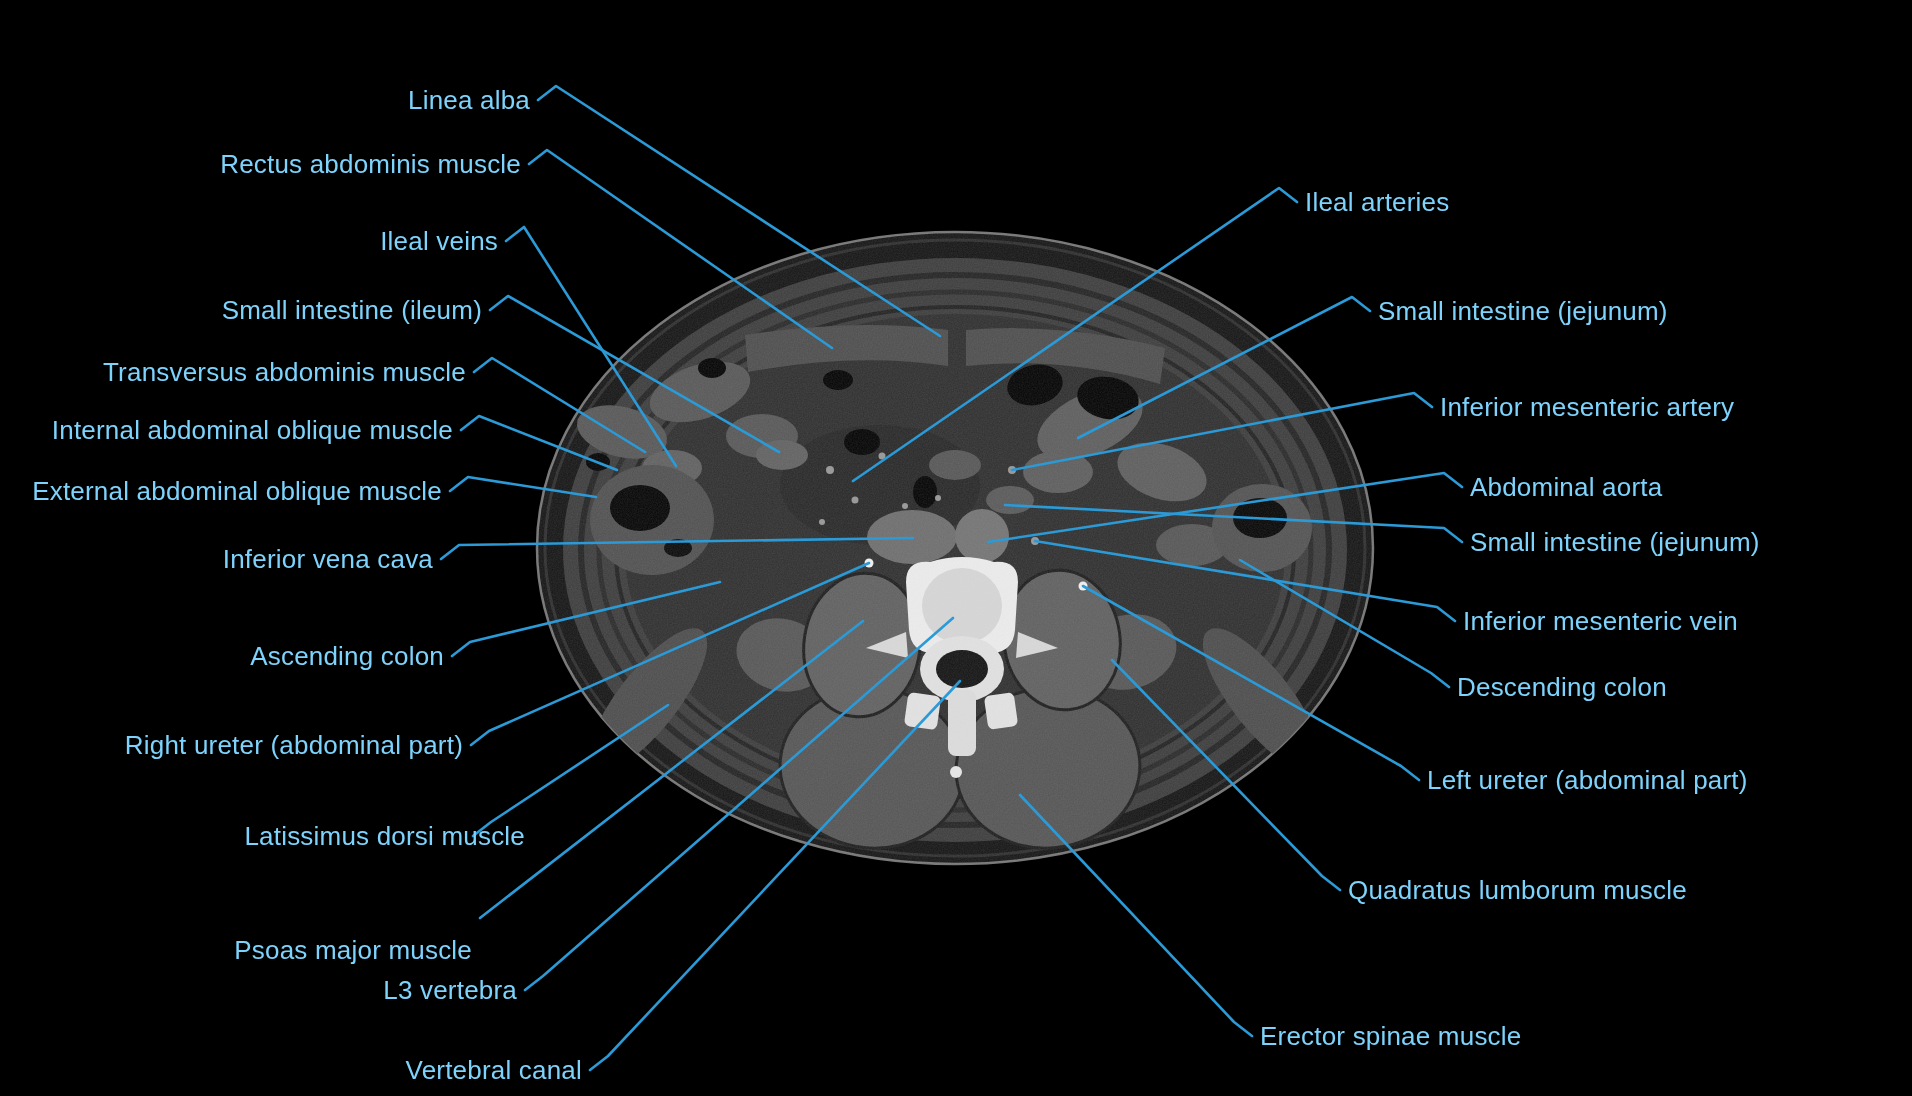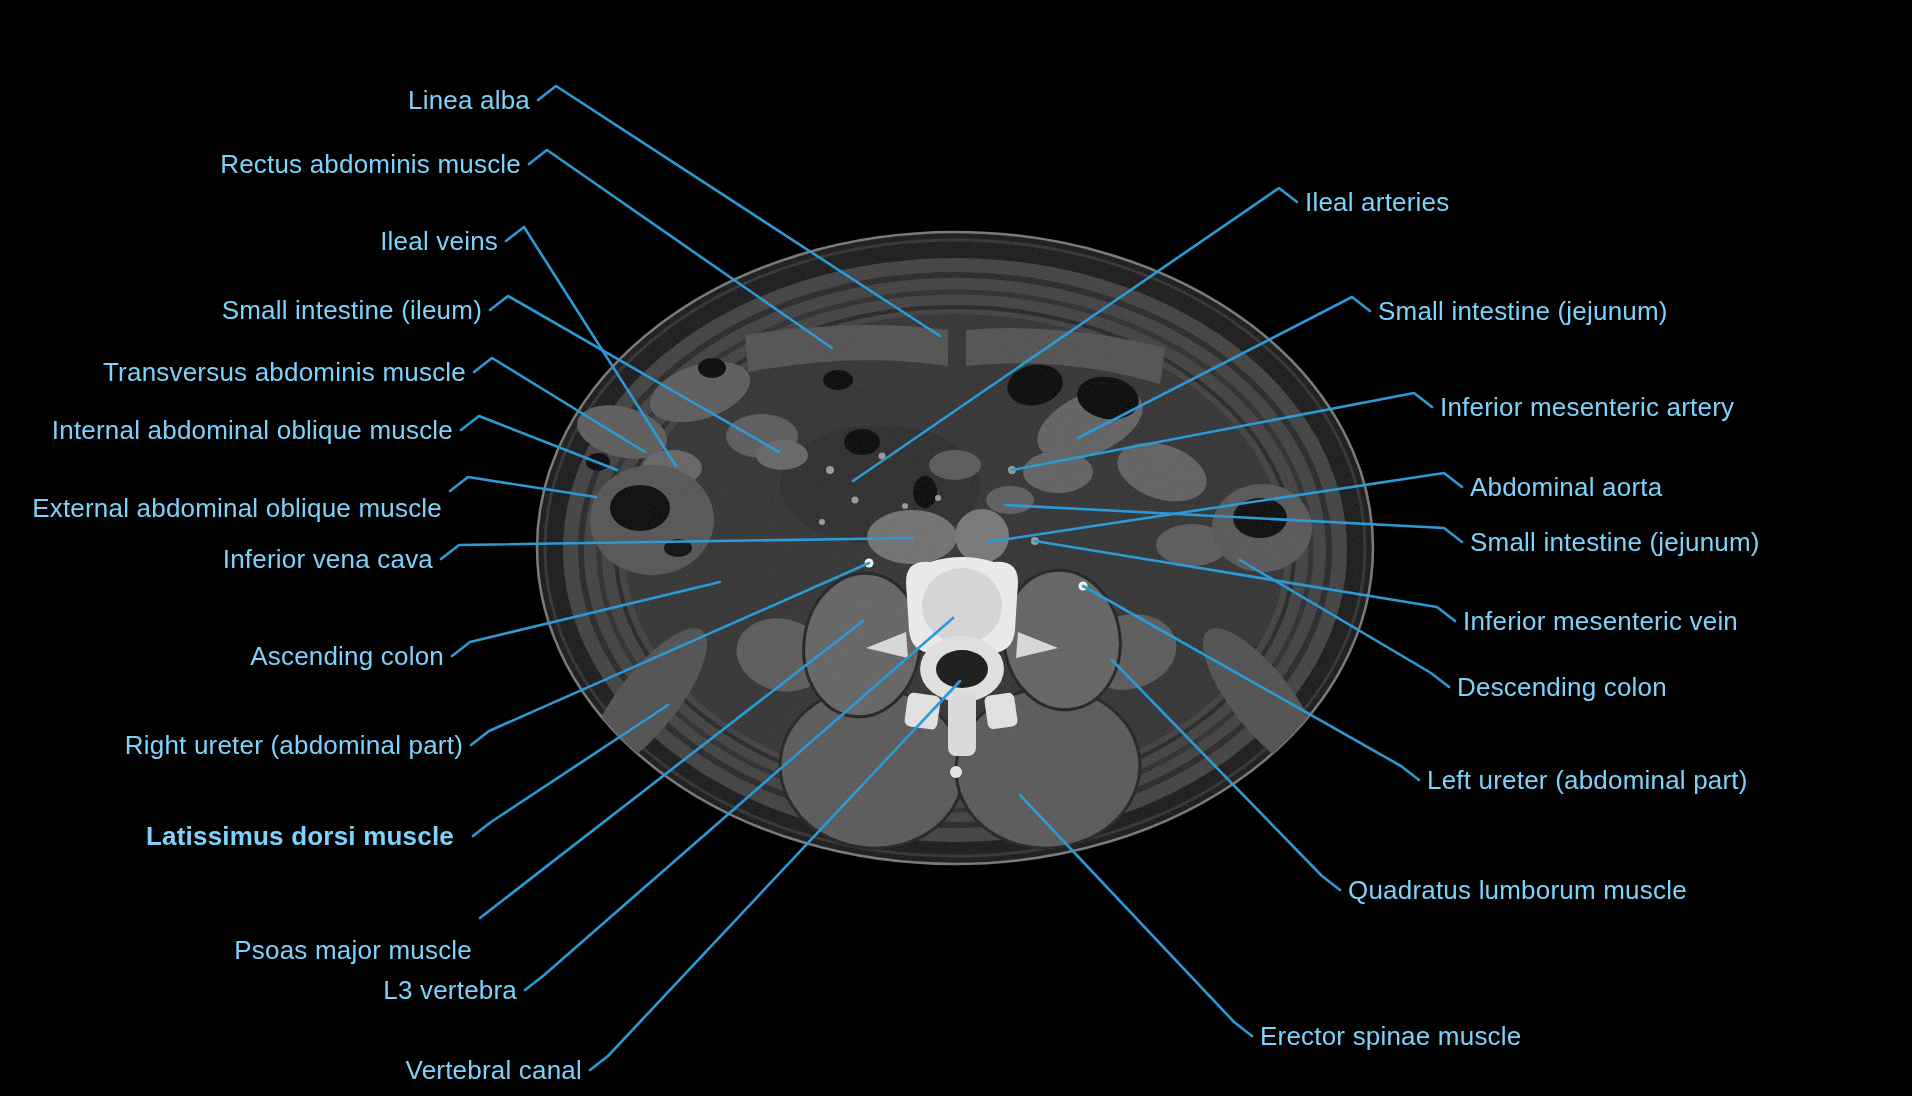--- a/index.html
+++ b/index.html
@@ -164,25 +164,25 @@
         <polyline points="1252,1036 1234,1022 1020,795"></polyline>
       </g>
   </svg>
 
 <div class="anat-label left" style="right: 1382px; top: 102px;">Linea alba</div>
     <div class="anat-label left" style="right: 1391px; top: 166px;">Rectus abdominis muscle</div>
     <div class="anat-label left" style="right: 1414px; top: 243px;">Ileal veins</div>
     <div class="anat-label left" style="right: 1430px; top: 312px;">Small intestine (ileum)</div>
     <div class="anat-label left" style="right: 1459px; top: 432px;">Internal abdominal oblique muscle</div>
     <div class="anat-label left" style="right: 1446px; top: 374px;">Transversus abdominis muscle</div>
-    <div class="anat-label left" style="right: 1470px; top: 510px;">External abdominal oblique muscle</div>
+    <div class="anat-label left" style="right: 1470px; top: 493px;">External abdominal oblique muscle</div>
     <div class="anat-label left" style="right: 1479px; top: 561px;">Inferior vena cava</div>
     <div class="anat-label left" style="right: 1468px; top: 658px;">Ascending colon</div>
     <div class="anat-label left" style="right: 1449px; top: 747px;">Right ureter (abdominal part)</div>
-    <div class="anat-label left" style="right: 1458px; top: 838px; font-weight: bold;">Latissimus dorsi muscle</div>
+    <div class="anat-label left" style="right: 1387px; top: 838px;">Latissimus dorsi muscle</div>
     <div class="anat-label left" style="right: 1440px; top: 920px; margin-top: 32px;">Psoas major muscle</div>
     <div class="anat-label left" style="right: 1395px; top: 992px;">L3 vertebra</div>
     <div class="anat-label left" style="right: 1330px; top: 1072px; margin-left: 30px;">Vertebral canal</div>
     <div class="anat-label right" style="left: 1305px; top: 204px;">Ileal arteries</div>
     <div class="anat-label right" style="left: 1378px; top: 313px;">Small intestine (jejunum)</div>
     <div class="anat-label right" style="left: 1440px; top: 409px;">Inferior mesenteric artery</div>
     <div class="anat-label right" style="left: 1470px; top: 489px;">Abdominal aorta</div>
     <div class="anat-label right" style="left: 1470px; top: 544px;">Small intestine (jejunum)</div>
     <div class="anat-label right" style="left: 1463px; top: 623px;">Inferior mesenteric vein</div>
     <div class="anat-label right" style="left: 1457px; top: 689px;">Descending colon</div>

